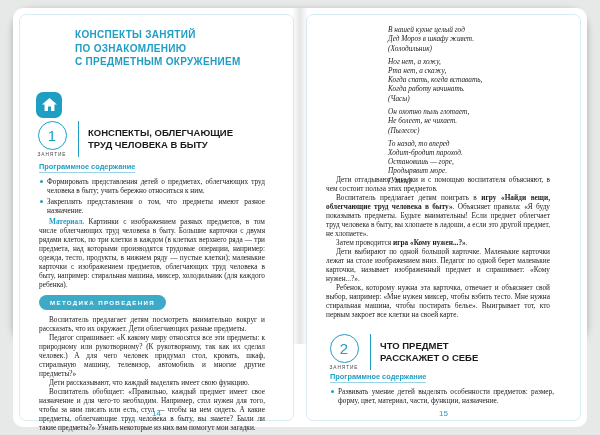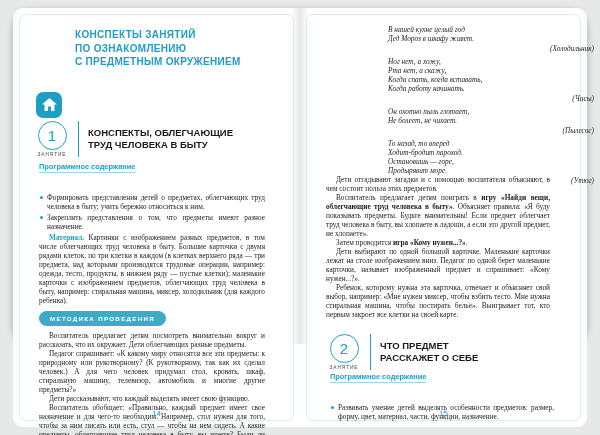--- a/index.html
+++ b/index.html
@@ -54,21 +54,21 @@
     margin-left:9px;border-left:1.5px solid #1f9ec4;padding-left:9px;
     font-family:"Liberation Sans",sans-serif;font-weight:bold;
     font-size:9.5px;line-height:12px;color:#1a1a1a;white-space:pre-line;
     align-self:stretch;display:flex;align-items:center;
   }
   .content-col{position:absolute;left:26px;width:226px;}
   .content-col.left-col{top:154px;}
   .prog-heading{
     font-family:"Liberation Sans",sans-serif;font-weight:bold;font-size:7.4px;
     color:#1f9ec4;display:inline-block;padding-bottom:1px;
-    border-bottom:1px solid rgba(31,158,196,.45);margin-bottom:20px;
+    border-bottom:1px solid rgba(31,158,196,.45);margin-bottom:4px;
   }
   .bullet-row{display:flex;margin-bottom:2px;}
   .bullet-dot{width:3px;height:3px;border-radius:50%;background:#1f9ec4;margin:3px 4px 0 1px;flex:none;}
   .bullet-row p{text-indent:0;flex:1;}
   .mat-label{color:#1f9ec4;font-weight:bold;}
   .mat-par{margin-top:2px;}
   .method-banner{
     display:inline-block;margin:6px 0 5px 0;
     background:#3daac8;color:#fff;border-radius:8px;
     font-family:"Liberation Sans",sans-serif;font-weight:bold;
@@ -77,21 +77,21 @@
   .page-num{
     position:absolute;bottom:9px;left:0;width:100%;text-align:center;
     font-family:"Liberation Sans",sans-serif;font-size:8px;color:#1f9ec4;
   }
 
   
   .riddles{position:absolute;left:42px;top:17px;width:206px;
     font-family:"Liberation Serif",serif;font-style:italic;font-size:7.3px;line-height:9px;color:#1c1c1c;margin-left:46px;}
   .riddle{margin-bottom:4px;}
   .riddle-lines{white-space:pre-line;}
-  .riddle-answer{text-align:right;margin-top:1px;}
+  .riddle-answer{text-align:left;margin-top:1px;}
   .content-col.right-col{top:167px;left:26px;width:224px;}
   .lesson-row.l2{left:27px;top:326px;width:240px;}
   .content-col.right-col2{top:364px;left:30px;width:224px;}
 </style>
 </head>
 <body>
 
 <div class="spread">
 
   <div class="page left">

